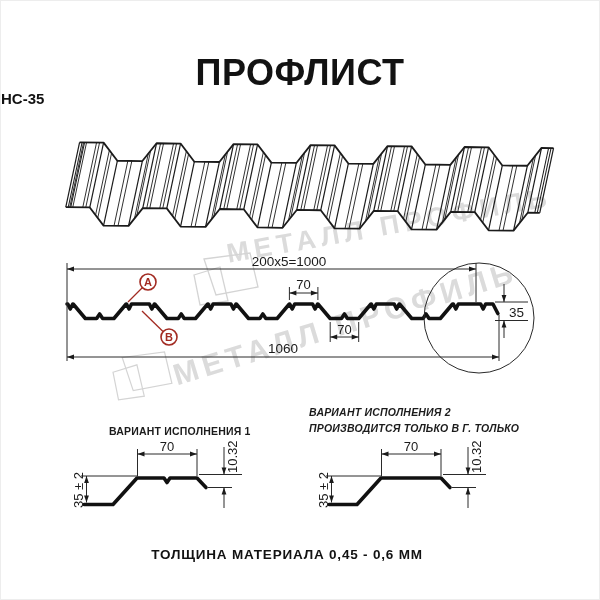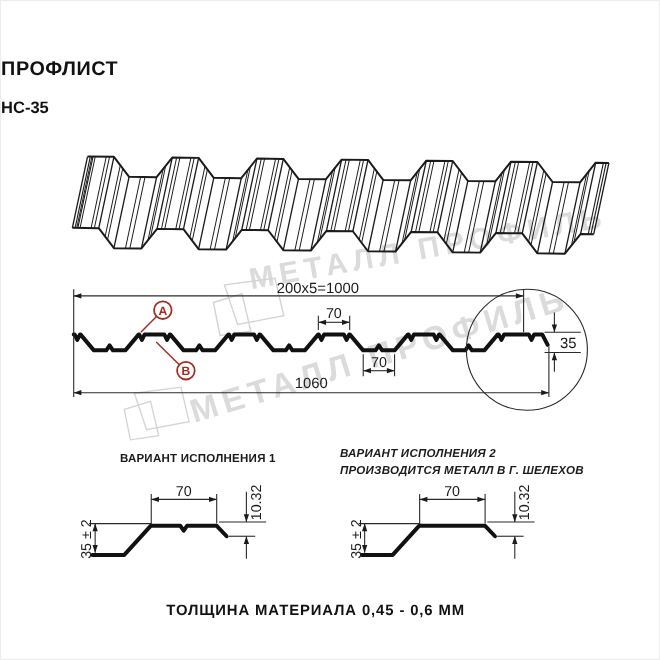--- a/index.html
+++ b/index.html
@@ -1,26 +1,26 @@
 <!DOCTYPE html>
 <html><head>
 <meta charset="utf-8">
 <style>
   html,body{margin:0;padding:0;background:#fff;}
   .canvas{position:relative;width:600px;height:600px;background:#fff;overflow:hidden;
     font-family:"Liberation Sans",sans-serif;border:1px solid #ededed;box-sizing:border-box;}
   .wm-text{position:absolute;white-space:nowrap;font-weight:700;color:#dbdbdb;z-index:1;}
   .wm1{left:226px;top:238px;font-size:27px;letter-spacing:5px;transform:rotate(-10deg);transform-origin:left center;}
   .wm2{left:173px;top:358px;font-size:30px;letter-spacing:5px;transform:rotate(-17deg);transform-origin:left center;}
-  .page-title{position:absolute;left:0;top:51px;width:100%;z-index:3;
-    font-size:18px;font-weight:800;letter-spacing:.5px;color:#121212;}
+  .page-title{position:absolute;left:0;top:51px;width:100%;text-align:center;z-index:3;
+    font-size:36px;font-weight:800;letter-spacing:.5px;color:#121212;}
   .page-sub{position:absolute;left:0;top:89px;width:100%;text-align:left;z-index:3;
     font-size:15px;font-weight:700;color:#121212;}
   .vh{position:absolute;z-index:3;font-size:10.5px;font-weight:700;letter-spacing:.2px;color:#1b1b1b;line-height:16px;}
-  .vh1{left:68px;top:408px;padding-left:40px;}
+  .vh1{left:68px;top:422px;padding-left:40px;}
   .vh2{left:308px;top:403px;font-style:italic;}
   .footer{position:absolute;left:0;top:546px;width:572px;text-align:center;z-index:3;
     font-size:13.5px;font-weight:700;letter-spacing:.8px;color:#121212;}
   svg.tech{position:absolute;left:0;top:0;z-index:2;}
   .dim{font-family:"Liberation Sans",sans-serif;font-size:13px;fill:#1b1b1b;}
   .dim-big{font-size:13.5px;}
   .ab{font-family:"Liberation Sans",sans-serif;font-size:11px;font-weight:700;fill:#a22b22;}
 </style>
 </head>
 <body>
@@ -29,21 +29,21 @@
 
   <div class="wm-text wm1">МЕТАЛЛ ПРОФИЛЬ</div>
   <div class="wm-text wm2">МЕТАЛЛ ПРОФИЛЬ</div>
 
   <div class="page-title">ПРОФЛИСТ</div>
   <div class="page-sub">НС-35</div>
 
   <div class="vh vh1">ВАРИАНТ ИСПОЛНЕНИЯ 1</div>
   <div class="vh vh2">
     <div>ВАРИАНТ ИСПОЛНЕНИЯ 2</div>
-    <div>ПРОИЗВОДИТСЯ МЕТАЛЛ В Г. ШЕЛЕХОВ</div>
+    <div>ПРОИЗВОДИТСЯ ТОЛЬКО В Г. ТОЛЬКО</div>
   </div>
 
   <div class="footer">ТОЛЩИНА МАТЕРИАЛА 0,45 - 0,6 ММ</div>
 
   <svg class="tech" width="600" height="600" viewBox="0 0 600 600">
 
     <g stroke="#d4d4d4" fill="none" stroke-width="1.3" transform="translate(193,252)">
       <path d="M10,6 L56,0 L64,34 L22,42 Z"></path>
       <path d="M0,22 L26,14 L34,48 L6,52 Z"></path>
     </g>

